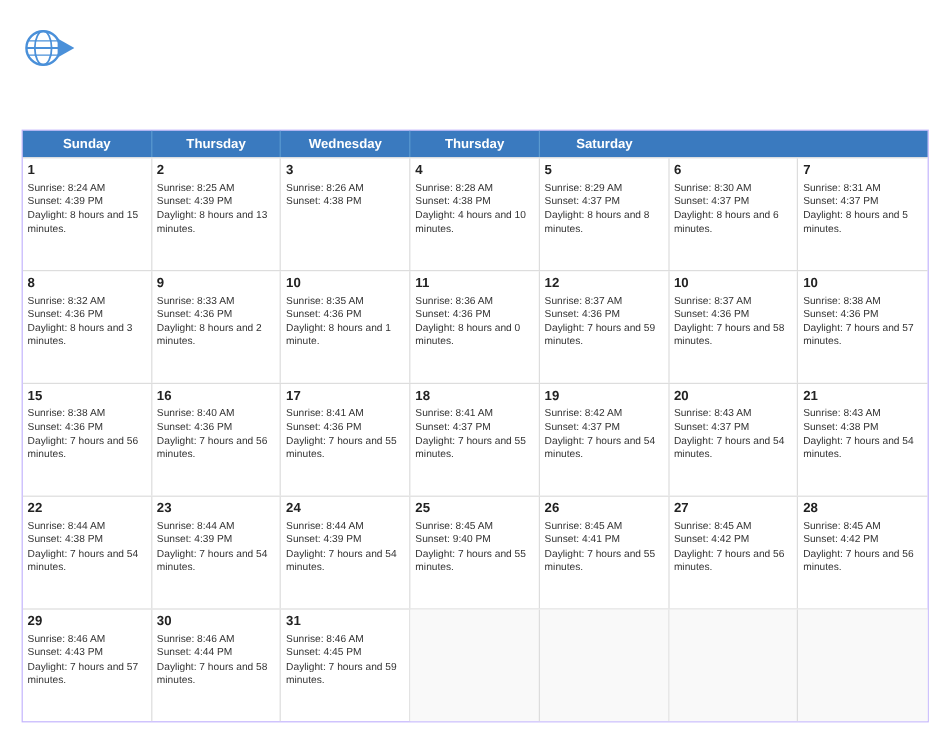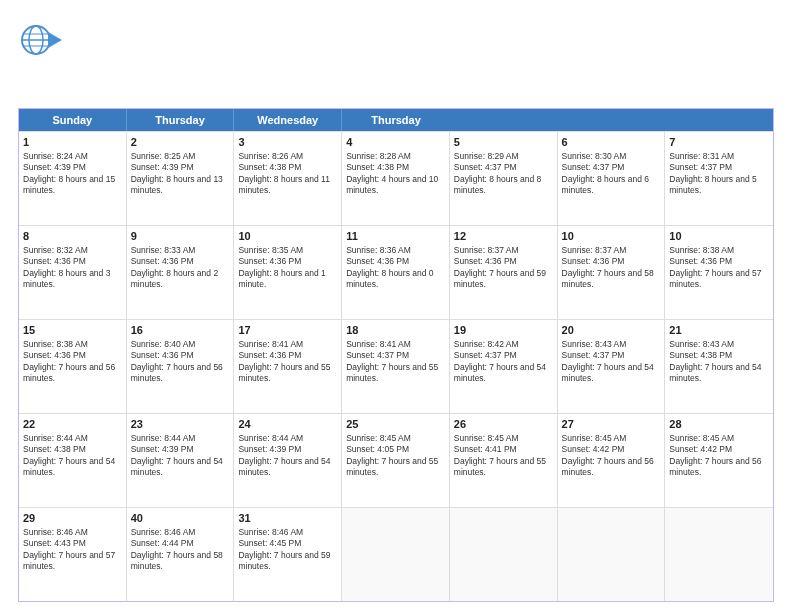--- a/index.html
+++ b/index.html
@@ -123,26 +123,27 @@
       <div class="subtitle"></div>
     </div>
   </div>
 
   <div class="calendar">
     <div class="cal-header">
       <div class="cal-header-cell">Sunday</div>
       <div class="cal-header-cell">Thursday</div>
       <div class="cal-header-cell">Wednesday</div>
       <div class="cal-header-cell">Thursday</div>
+      <div class="cal-header-cell">Saturday</div>
     </div>
     <div class="cal-body" id="cal-body">
     <div class="cal-row">
           <div class="cal-cell"><span class="day-num">1</span><span>Sunrise: 8:24 AM</span><br><span>Sunset: 4:39 PM</span><br><span>Daylight: 8 hours and 15 minutes.</span></div>
           <div class="cal-cell"><span class="day-num">2</span><span>Sunrise: 8:25 AM</span><br><span>Sunset: 4:39 PM</span><br><span>Daylight: 8 hours and 13 minutes.</span></div>
-          <div class="cal-cell"><span class="day-num">3</span><span>Sunrise: 8:26 AM</span><br><span>Sunset: 4:38 PM</span><br><span>Daylight: 8 hours and 11 minutes.</span></div>
+          <div class="cal-cell"><span class="day-num">3</span><span>Sunrise: 8:26 AM</span><br><span>Sunset: 4:38 PM</span><br></div>
           <div class="cal-cell"><span class="day-num">4</span><span>Sunrise: 8:28 AM</span><br><span>Sunset: 4:38 PM</span><br><span>Daylight: 4 hours and 10 minutes.</span></div>
           <div class="cal-cell"><span class="day-num">5</span><span>Sunrise: 8:29 AM</span><br><span>Sunset: 4:37 PM</span><br><span>Daylight: 8 hours and 8 minutes.</span></div>
           <div class="cal-cell"><span class="day-num">6</span><span>Sunrise: 8:30 AM</span><br><span>Sunset: 4:37 PM</span><br><span>Daylight: 8 hours and 6 minutes.</span></div>
           <div class="cal-cell"><span class="day-num">7</span><span>Sunrise: 8:31 AM</span><br><span>Sunset: 4:37 PM</span><br><span>Daylight: 8 hours and 5 minutes.</span></div>
         </div>
         <div class="cal-row">
           <div class="cal-cell"><span class="day-num">8</span><span>Sunrise: 8:32 AM</span><br><span>Sunset: 4:36 PM</span><br><span>Daylight: 8 hours and 3 minutes.</span></div>
           <div class="cal-cell"><span class="day-num">9</span><span>Sunrise: 8:33 AM</span><br><span>Sunset: 4:36 PM</span><br><span>Daylight: 8 hours and 2 minutes.</span></div>
           <div class="cal-cell"><span class="day-num">10</span><span>Sunrise: 8:35 AM</span><br><span>Sunset: 4:36 PM</span><br><span>Daylight: 8 hours and 1 minute.</span></div>
           <div class="cal-cell"><span class="day-num">11</span><span>Sunrise: 8:36 AM</span><br><span>Sunset: 4:36 PM</span><br><span>Daylight: 8 hours and 0 minutes.</span></div>
@@ -156,28 +157,28 @@
           <div class="cal-cell"><span class="day-num">17</span><span>Sunrise: 8:41 AM</span><br><span>Sunset: 4:36 PM</span><br><span>Daylight: 7 hours and 55 minutes.</span></div>
           <div class="cal-cell"><span class="day-num">18</span><span>Sunrise: 8:41 AM</span><br><span>Sunset: 4:37 PM</span><br><span>Daylight: 7 hours and 55 minutes.</span></div>
           <div class="cal-cell"><span class="day-num">19</span><span>Sunrise: 8:42 AM</span><br><span>Sunset: 4:37 PM</span><br><span>Daylight: 7 hours and 54 minutes.</span></div>
           <div class="cal-cell"><span class="day-num">20</span><span>Sunrise: 8:43 AM</span><br><span>Sunset: 4:37 PM</span><br><span>Daylight: 7 hours and 54 minutes.</span></div>
           <div class="cal-cell"><span class="day-num">21</span><span>Sunrise: 8:43 AM</span><br><span>Sunset: 4:38 PM</span><br><span>Daylight: 7 hours and 54 minutes.</span></div>
         </div>
         <div class="cal-row">
           <div class="cal-cell"><span class="day-num">22</span><span>Sunrise: 8:44 AM</span><br><span>Sunset: 4:38 PM</span><br><span>Daylight: 7 hours and 54 minutes.</span></div>
           <div class="cal-cell"><span class="day-num">23</span><span>Sunrise: 8:44 AM</span><br><span>Sunset: 4:39 PM</span><br><span>Daylight: 7 hours and 54 minutes.</span></div>
           <div class="cal-cell"><span class="day-num">24</span><span>Sunrise: 8:44 AM</span><br><span>Sunset: 4:39 PM</span><br><span>Daylight: 7 hours and 54 minutes.</span></div>
-          <div class="cal-cell"><span class="day-num">25</span><span>Sunrise: 8:45 AM</span><br><span>Sunset: 4:05 PM</span><br><span>Daylight: 7 hours and 55 minutes.</span></div>
+          <div class="cal-cell"><span class="day-num">25</span><span>Sunrise: 8:45 AM</span><br><span>Sunset: 9:40 PM</span><br><span>Daylight: 7 hours and 55 minutes.</span></div>
           <div class="cal-cell"><span class="day-num">26</span><span>Sunrise: 8:45 AM</span><br><span>Sunset: 4:41 PM</span><br><span>Daylight: 7 hours and 55 minutes.</span></div>
           <div class="cal-cell"><span class="day-num">27</span><span>Sunrise: 8:45 AM</span><br><span>Sunset: 4:42 PM</span><br><span>Daylight: 7 hours and 56 minutes.</span></div>
           <div class="cal-cell"><span class="day-num">28</span><span>Sunrise: 8:45 AM</span><br><span>Sunset: 4:42 PM</span><br><span>Daylight: 7 hours and 56 minutes.</span></div>
         </div>
         <div class="cal-row">
           <div class="cal-cell"><span class="day-num">29</span><span>Sunrise: 8:46 AM</span><br><span>Sunset: 4:43 PM</span><br><span>Daylight: 7 hours and 57 minutes.</span></div>
-          <div class="cal-cell"><span class="day-num">40</span><span>Sunrise: 8:46 AM</span><br><span>Sunset: 4:44 PM</span><br><span>Daylight: 7 hours and 58 minutes.</span></div>
+          <div class="cal-cell"><span class="day-num">30</span><span>Sunrise: 8:46 AM</span><br><span>Sunset: 4:44 PM</span><br><span>Daylight: 7 hours and 58 minutes.</span></div>
           <div class="cal-cell"><span class="day-num">31</span><span>Sunrise: 8:46 AM</span><br><span>Sunset: 4:45 PM</span><br><span>Daylight: 7 hours and 59 minutes.</span></div>
           <div class="cal-cell empty"></div>
           <div class="cal-cell empty"></div>
           <div class="cal-cell empty"></div>
           <div class="cal-cell empty"></div>
         </div>
       </div>
   </div>
 </div>
 

